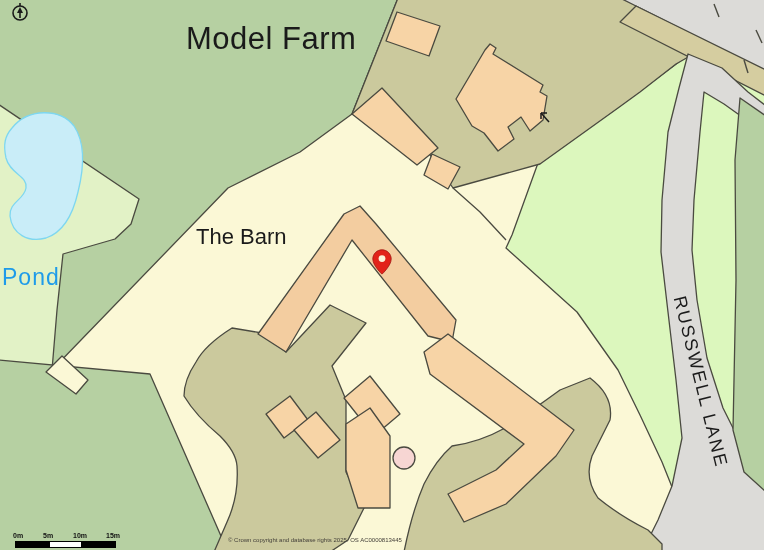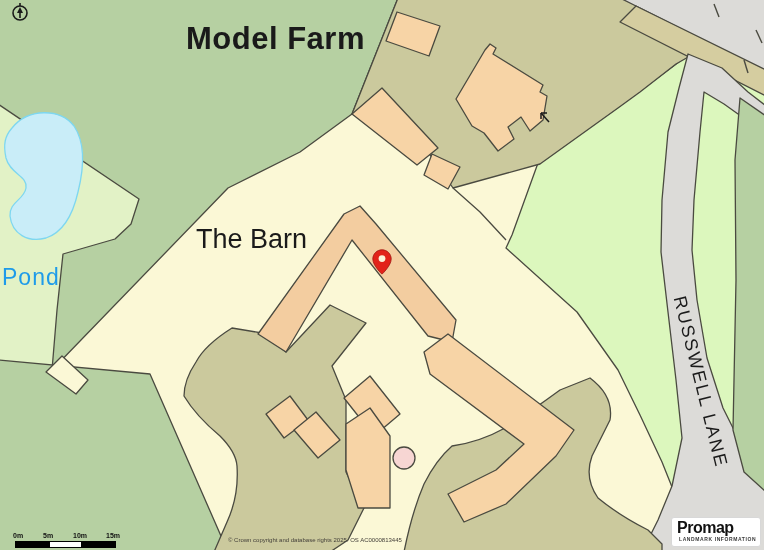--- a/index.html
+++ b/index.html
@@ -3,22 +3,22 @@
 <meta charset="utf-8">
 <style>
   html,body{margin:0;padding:0;background:#ffffff;}
   .stage{
     position:relative;width:764px;height:550px;overflow:hidden;
     font-family:"Liberation Sans", sans-serif;
     background:#FBF8D6;
   }
   .stage svg{position:absolute;left:0;top:0;}
   .map-label{position:absolute;color:#1a1a1a;white-space:nowrap;line-height:1;}
-  .lbl-model-farm{left:186px;top:23px;font-size:31px;letter-spacing:.5px;font-weight:bold;}
-  .lbl-the-barn{left:196px;top:226px;font-size:27px;}
+  .lbl-model-farm{left:186px;top:23px;font-size:31px;letter-spacing:.5px;}
+  .lbl-the-barn{left:196px;top:226px;font-size:22px;}
   .lbl-pond{left:2px;top:266px;font-size:23px;color:#1E9BE9;letter-spacing:1px;text-align:center;}
   .lbl-the-buttery{left:514px;top:488px;font-size:21px;}
   .lbl-russwell{left:688px;top:294px;font-size:18px;letter-spacing:2px;
     transform:rotate(76deg);transform-origin:0 0;}
   .copyright{position:absolute;left:228px;top:537px;font-size:6px;color:#44403a;white-space:nowrap;}
   
   .scalebar{position:absolute;left:13px;top:532px;width:120px;height:16px;}
   .scalebar .tick{position:absolute;top:0;font-size:7px;font-weight:bold;color:#111;}
   .scalebar .bar{position:absolute;top:9px;left:2px;width:99px;height:5px;border:1px solid #000;display:flex;}
   .scalebar .seg{flex:1 1 33%;height:100%;}
@@ -119,21 +119,14 @@
     <span class="tick" style="left:93px;">15m</span>
     <div class="bar">
       <div class="seg seg-black"></div>
       <div class="seg seg-white"></div>
       <div class="seg seg-black"></div>
     </div>
   </div>
 
   <div class="copyright">© Crown copyright and database rights 2025. OS AC0000813445</div>
 
-  <div class="logo">
-    <div class="logo-title">Promap</div>
-    <div class="logo-sub">
-      <span class="logo-bullet"></span>
-      <span class="tag">LANDMARK INFORMATION</span>
-    </div>
-  </div>
 
 </div>
 
 </body></html>

